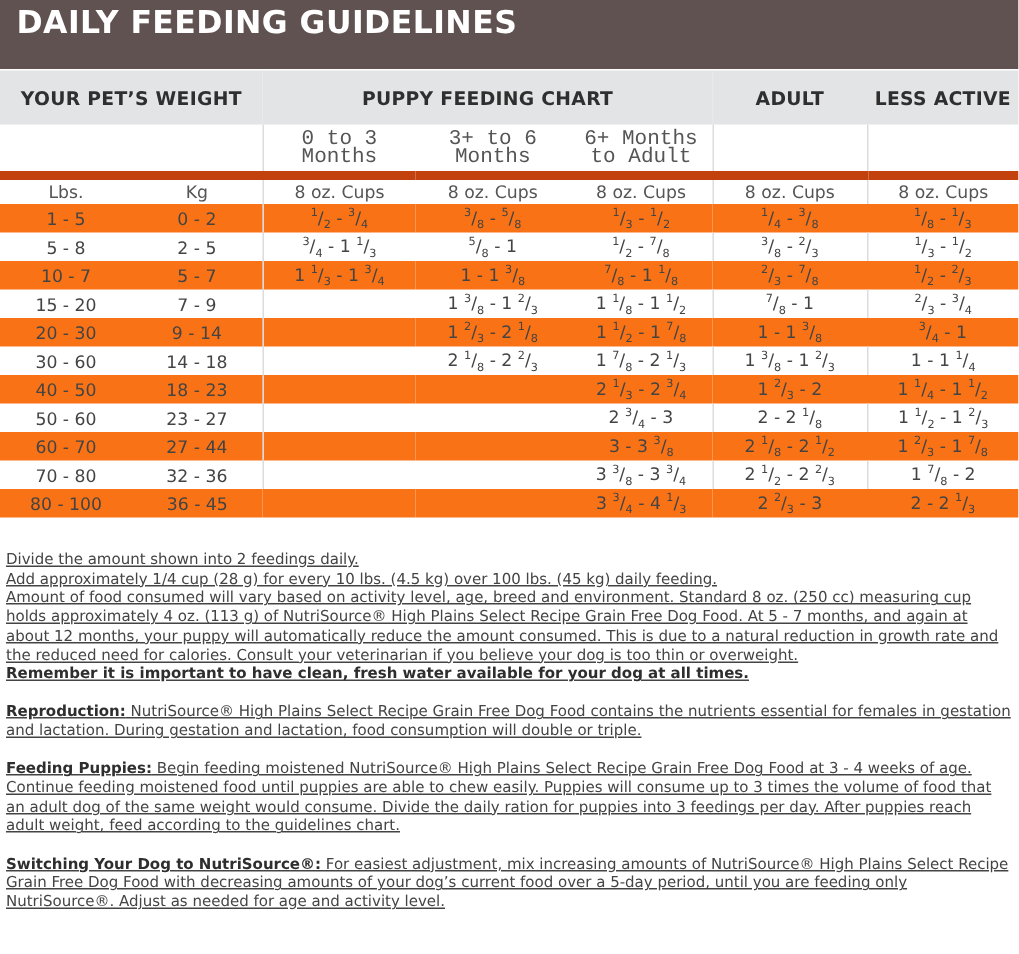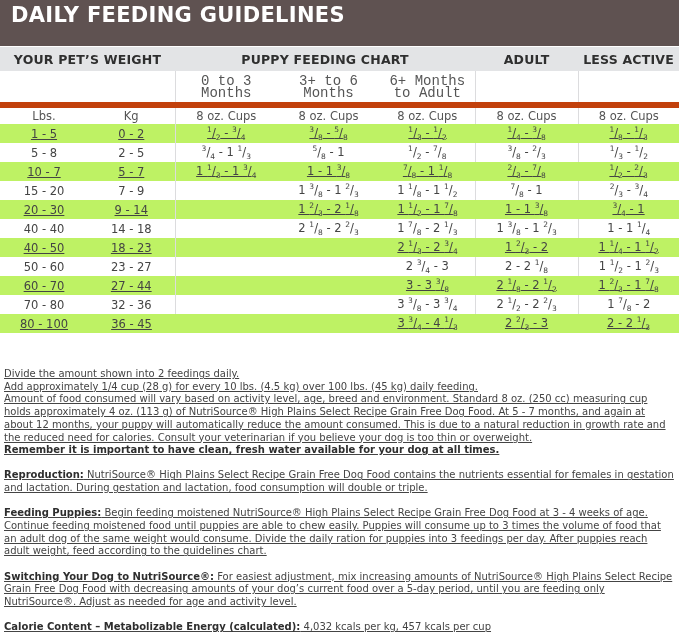--- a/index.html
+++ b/index.html
@@ -16,27 +16,27 @@
     font-size: 21px; color: #ffffff; letter-spacing: 0.3px;
   }
 
   table.feed {
     position: absolute; left: 0; top: 47px; width: 679px;
     border-collapse: collapse; table-layout: fixed;
     font-family: "DejaVu Sans", sans-serif; font-size: 11.5px; color: #444;
   }
   table.feed td, table.feed th { text-align: center; padding: 0; white-space: nowrap; }
   tr.group-head th {
-    background: #e3e4e6; height: 24px; font-weight: bold; font-size: 12.5px;
+    background: #e3e4e6; height: 36px; font-weight: bold; font-size: 12.5px;
     color: #2f2f2f; letter-spacing: 0.2px;
   }
   tr.sub-head td { height: 34px; line-height: 12px; font-size: 14px; color: #555; vertical-align: middle; font-family: Liberation Mono, monospace; }
   tr.units td { height: 19px; font-size: 11.5px; color: #555; border-top: 6px solid #c2410c; }
   tr.data td { height: 19px; font-size: 11.5px; color: #444; }
-  tr.data.shade td { background: #bef264; text-decoration: underline; }
+  tr.data.shade td { background: #f97316; }
   .vsep { border-left: 1px solid #dcdcde; }
 
   .frac { font-size: 11.5px; }
   .frac sup, .frac sub { font-size: 7.5px; }
 
   .notes {
     position: absolute; left: 4px; top: 368px; width: 672px;
     font-family: "DejaVu Sans", sans-serif; font-size: 10px; line-height: 12.7px; color: #444; text-decoration: underline;
   }
   .notes p { margin: 0; }
@@ -134,21 +134,21 @@
       <tr class="data shade">
         <td><span class="frac">20 - 30</span></td>
         <td><span class="frac">9 - 14</span></td>
         <td class="vsep"><span class="frac"></span></td>
         <td><span class="frac">1 <sup>2</sup>/<sub>3</sub> - 2 <sup>1</sup>/<sub>8</sub></span></td>
         <td><span class="frac">1 <sup>1</sup>/<sub>2</sub> - 1 <sup>7</sup>/<sub>8</sub></span></td>
         <td><span class="frac">1 - 1 <sup>3</sup>/<sub>8</sub></span></td>
         <td><span class="frac"><sup>3</sup>/<sub>4</sub> - 1</span></td>
       </tr>
       <tr class="data">
-        <td><span class="frac">40 - 40</span></td>
+        <td><span class="frac">30 - 60</span></td>
         <td><span class="frac">14 - 18</span></td>
         <td class="vsep"><span class="frac"></span></td>
         <td><span class="frac">2 <sup>1</sup>/<sub>8</sub> - 2 <sup>2</sup>/<sub>3</sub></span></td>
         <td><span class="frac">1 <sup>7</sup>/<sub>8</sub> - 2 <sup>1</sup>/<sub>3</sub></span></td>
         <td class="vsep"><span class="frac">1 <sup>3</sup>/<sub>8</sub> - 1 <sup>2</sup>/<sub>3</sub></span></td>
         <td class="vsep"><span class="frac">1 - 1 <sup>1</sup>/<sub>4</sub></span></td>
       </tr>
       <tr class="data shade">
         <td><span class="frac">40 - 50</span></td>
         <td><span class="frac">18 - 23</span></td>
@@ -202,14 +202,13 @@
   <p>Add approximately 1/4 cup (28 g) for every 10 lbs. (4.5 kg) over 100 lbs. (45 kg) daily feeding.</p>
   <p>Amount of food consumed will vary based on activity level, age, breed and environment. Standard 8 oz. (250 cc) measuring cup holds approximately 4 oz. (113 g) of NutriSource® High Plains Select Recipe Grain Free Dog Food. At 5 - 7 months, and again at about 12 months, your puppy will automatically reduce the amount consumed. This is due to a natural reduction in growth rate and the reduced need for calories. Consult your veterinarian if you believe your dog is too thin or overweight.</p>
   <p><b>Remember it is important to have clean, fresh water available for your dog at all times.</b></p>
   <div class="gap"></div>
   <p><b>Reproduction:</b><span> NutriSource® High Plains Select Recipe Grain Free Dog Food contains the nutrients essential for females in gestation and lactation. During gestation and lactation, food consumption will double or triple.</span></p>
   <div class="gap"></div>
   <p><b>Feeding Puppies:</b><span> Begin feeding moistened NutriSource® High Plains Select Recipe Grain Free Dog Food at 3 - 4 weeks of age. Continue feeding moistened food until puppies are able to chew easily. Puppies will consume up to 3 times the volume of food that an adult dog of the same weight would consume. Divide the daily ration for puppies into 3 feedings per day. After puppies reach adult weight, feed according to the guidelines chart.</span></p>
   <div class="gap"></div>
   <p><b>Switching Your Dog to NutriSource®:</b><span> For easiest adjustment, mix increasing amounts of NutriSource® High Plains Select Recipe Grain Free Dog Food with decreasing amounts of your dog’s current food over a 5-day period, until you are feeding only NutriSource®. Adjust as needed for age and activity level.</span></p>
   <div class="gap"></div>
-  <p><b>Calorie Content – Metabolizable Energy (calculated):</b><span> 4,032 kcals per kg, 457 kcals per cup</span></p>
 </div>
 
 </body></html>

